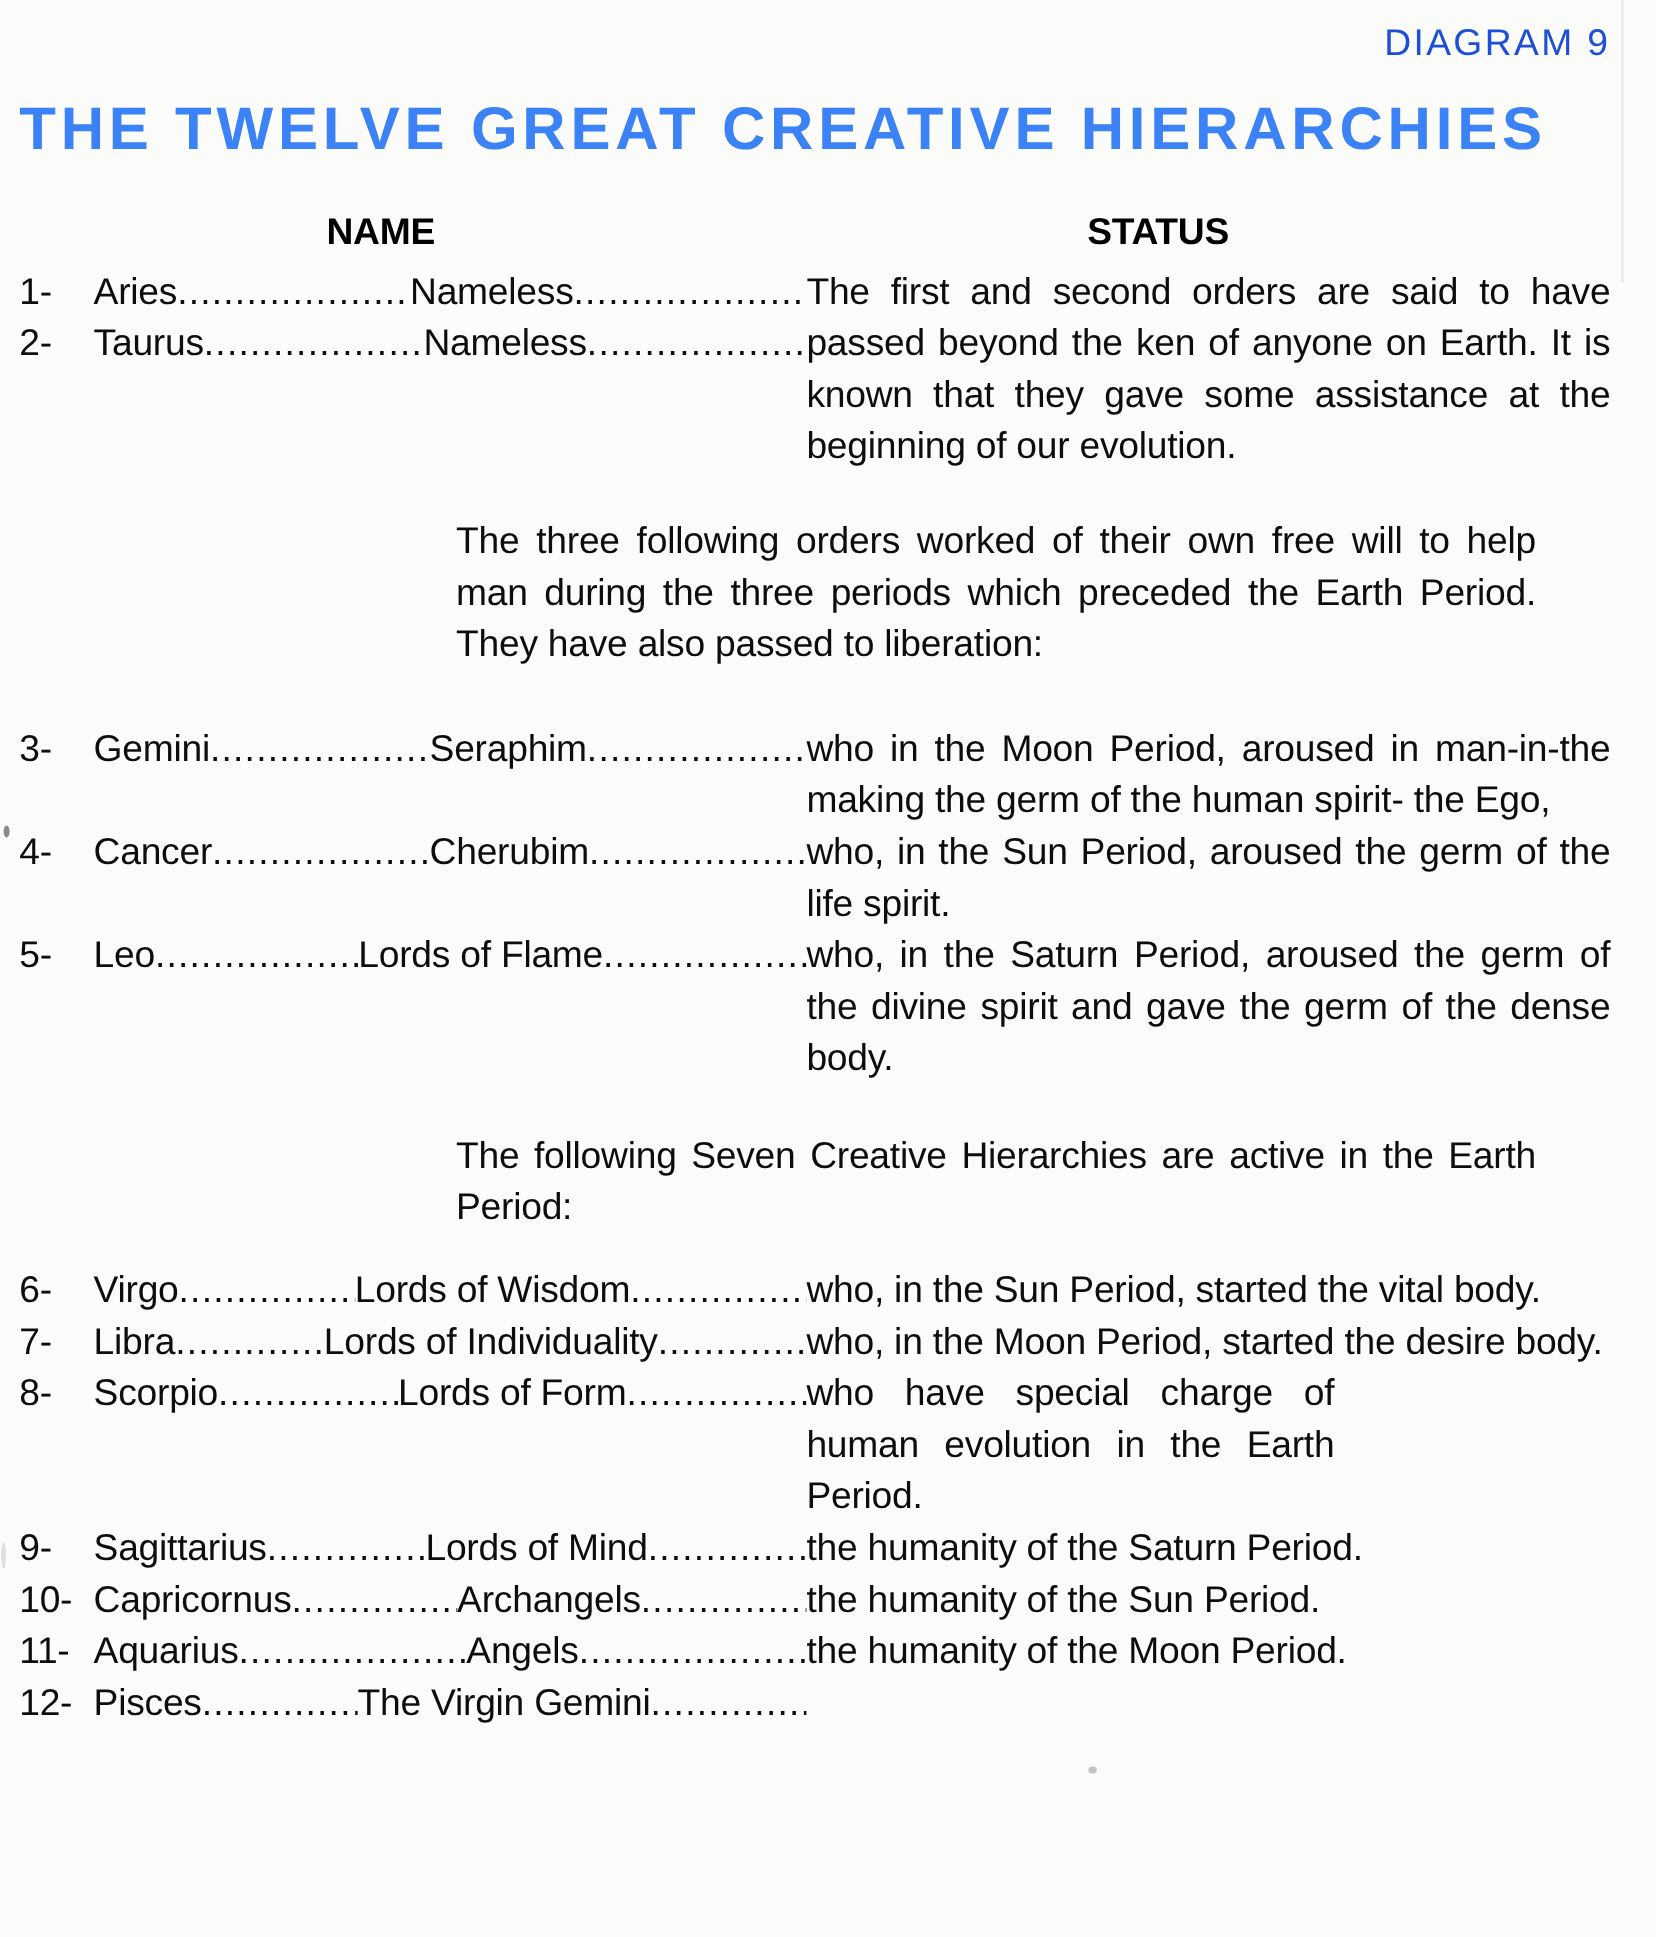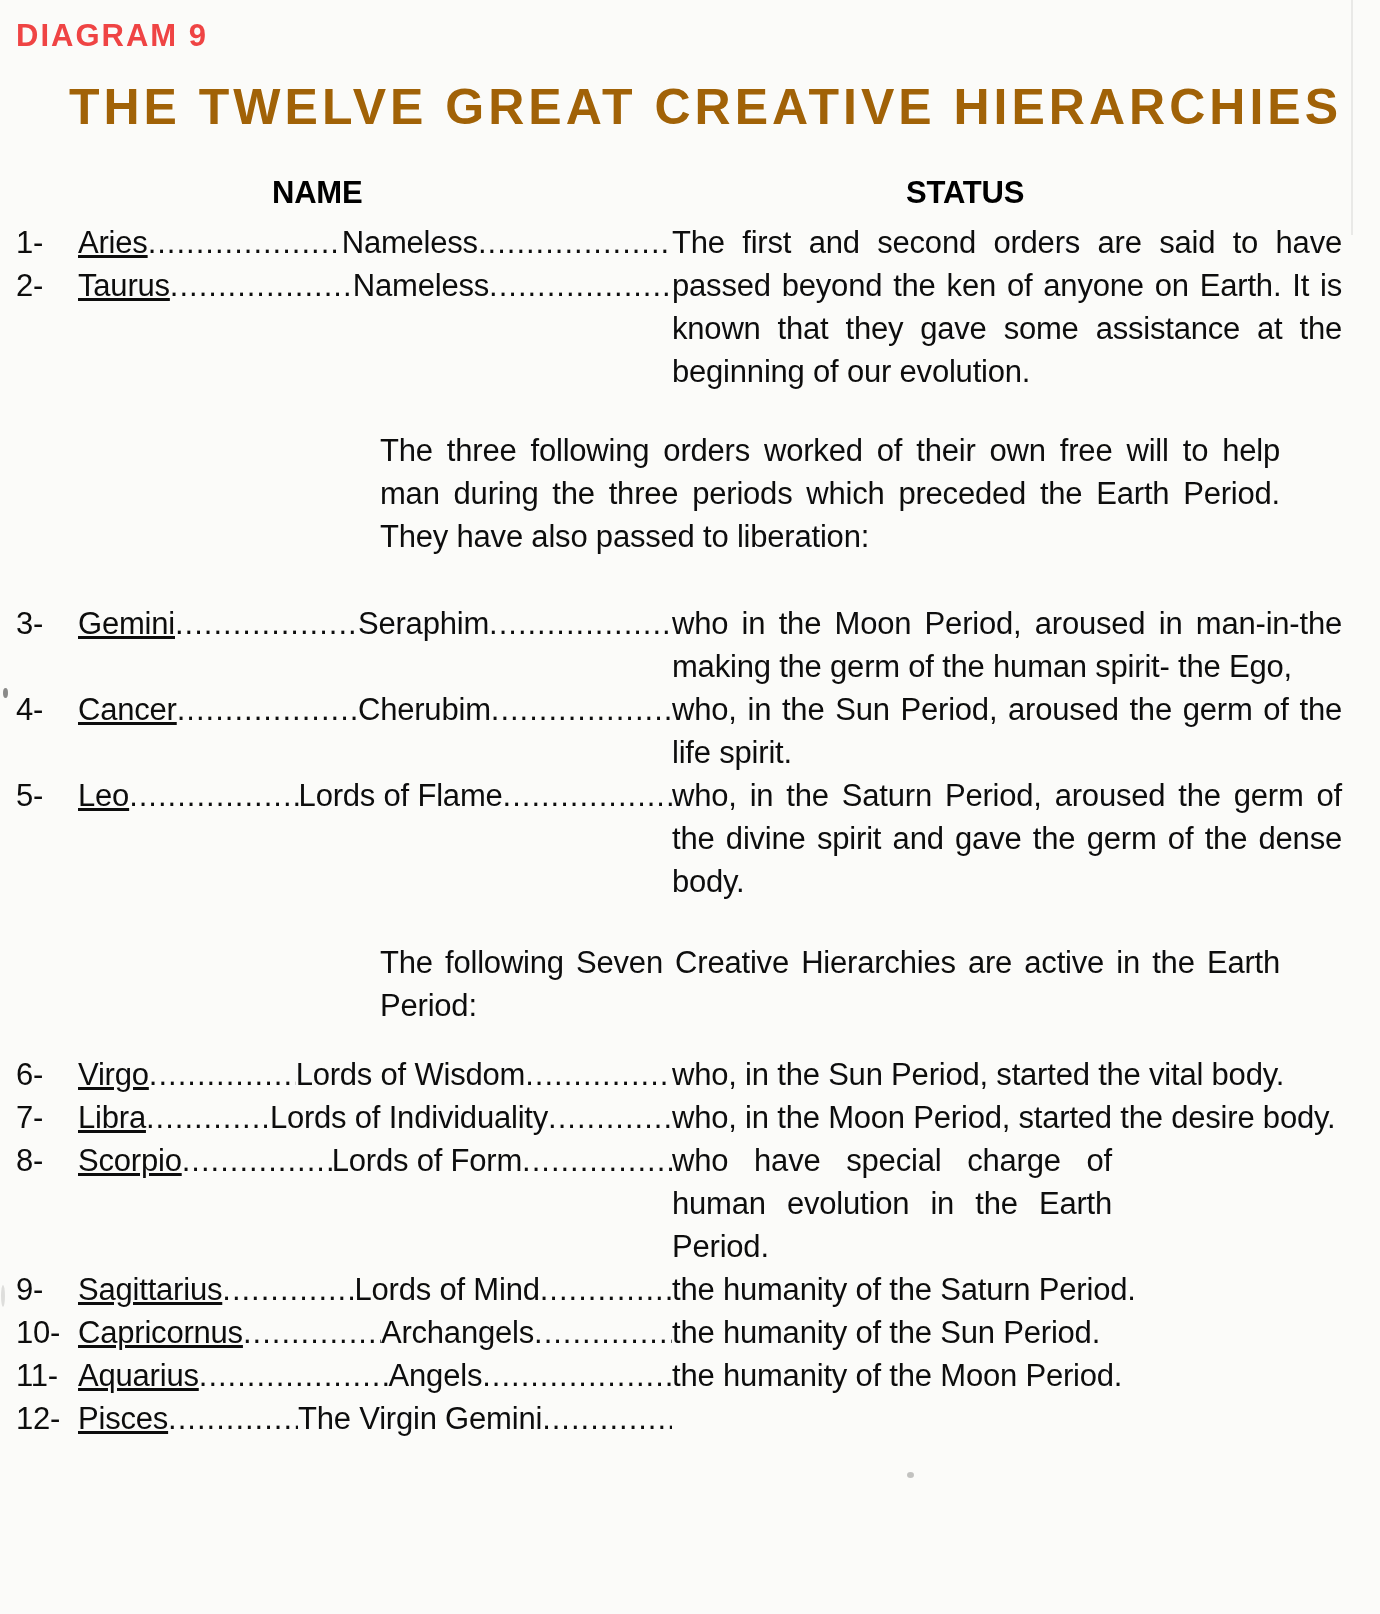--- a/index.html
+++ b/index.html
@@ -13,33 +13,33 @@
   }
   .page {
     box-sizing: border-box;
     width: 1380px; height: 1614px;
     padding: 10px 38px 0 16px;
     position: relative;
   }
   
   .kicker {
     margin-top: 4px;
-    text-align: left;
-    font-size: 31px; font-weight: 700;
+    text-align: right;
+    font-size: 31px; font-weight: 400;
     letter-spacing: 2px;
     line-height: 43px;
-    color: #ef4444;
+    color: #1d4ed8;
   }
   .main-title {
     margin: 22px 0 36px 0;
-    text-align: right;
+    text-align: left;
     font-size: 50px; font-weight: 700;
     letter-spacing: 4px;
     line-height: 56px;
-    color: #a16207;
+    color: #3b82f6;
     white-space: nowrap;
   }
   
   .colheads {
     position: relative;
     height: 43px;
     margin-bottom: 7px;
     font-size: 31px; font-weight: 700;
     line-height: 43px;
     letter-spacing: -0.2px;
@@ -52,21 +52,21 @@
   .group { display: flex; align-items: flex-start; }
   .group .left  { width: 656px; flex: 0 0 656px; }
   .group .status-col { width: 670px; flex: 0 0 670px; }
   .sign-line {
     display: flex; align-items: baseline;
     font-size: 31px; line-height: 43px;
     letter-spacing: -0.2px;
     white-space: nowrap;
   }
   .sign-line .num  { flex: 0 0 62px; }
-  .sign-line .sign { flex: 0 0 auto; text-decoration: underline; }
+  .sign-line .sign { flex: 0 0 auto; }
   .sign-line .name { flex: 0 0 auto; }
   .sign-line .leader {
     flex: 1 1 0;
     overflow: hidden;
     white-space: nowrap;
     min-width: 10px;
     letter-spacing: 1px;
   }
   .status-col p {
     margin: 0;

